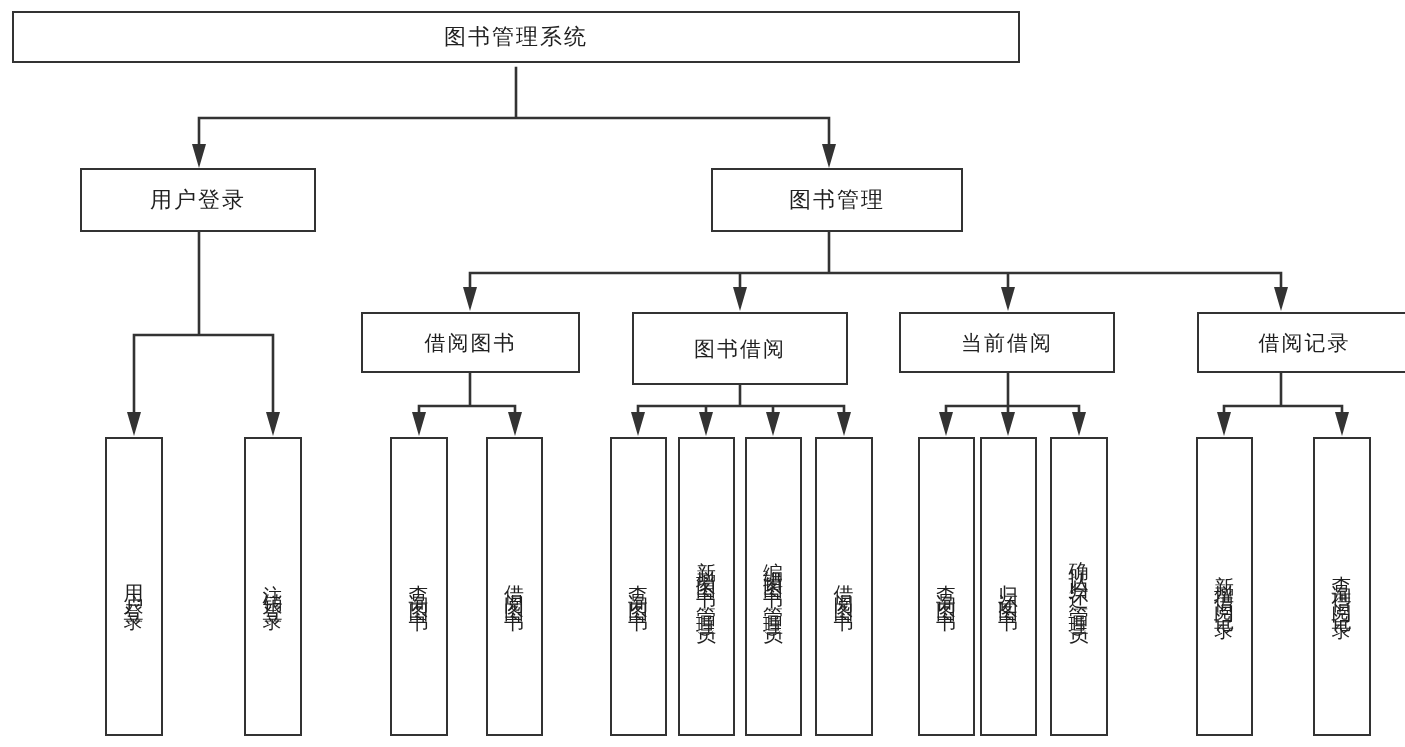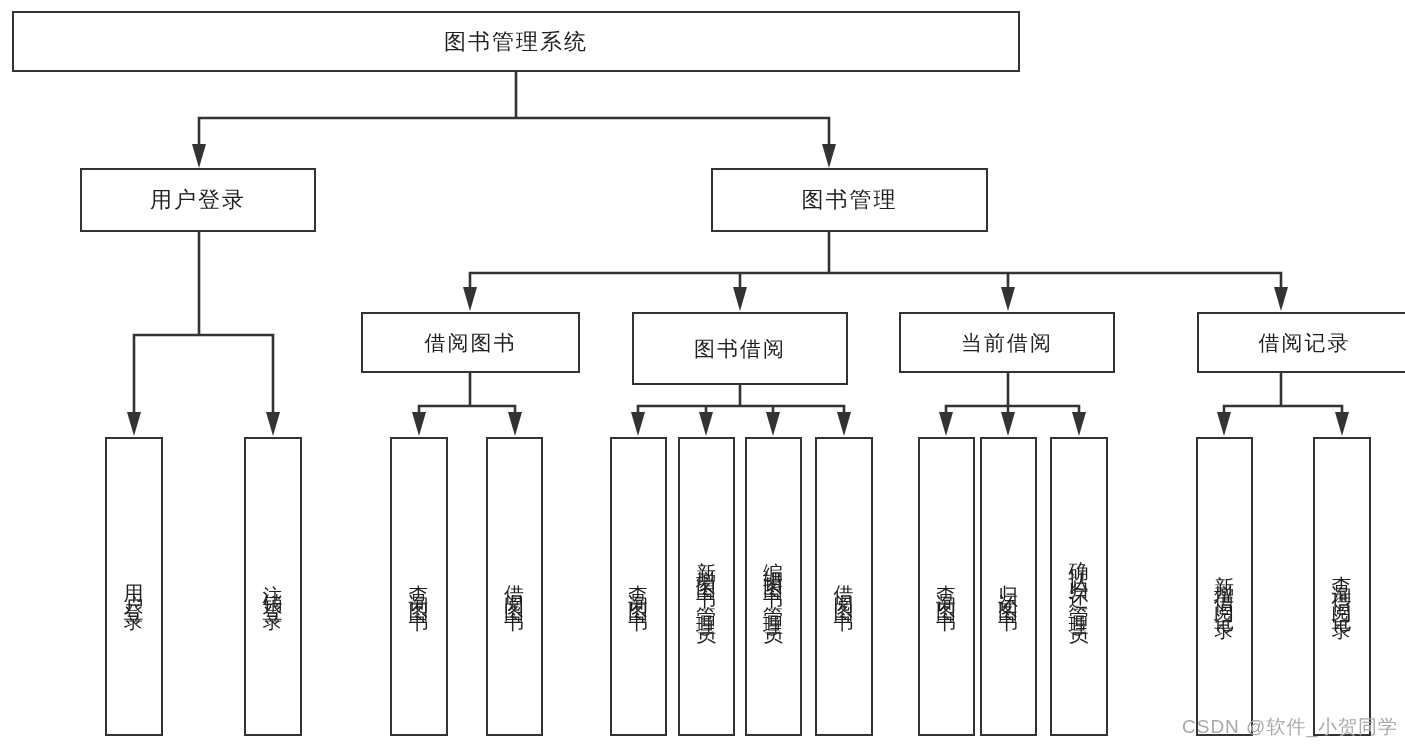--- a/index.html
+++ b/index.html
@@ -92,28 +92,28 @@
       <polygon points="766,412 780,412 773,436"></polygon>
       <polygon points="837,412 851,412 844,436"></polygon>
       <polygon points="939,412 953,412 946,436"></polygon>
       <polygon points="1001,412 1015,412 1008,436"></polygon>
       <polygon points="1072,412 1086,412 1079,436"></polygon>
       <polygon points="1217,412 1231,412 1224,436"></polygon>
       <polygon points="1335,412 1349,412 1342,436"></polygon>
     </g>
   </svg>
 
-  <div class="node h" style="left:12px; top:11px; width:1008px; height:61px;">
+  <div class="node h" style="left:12px; top:11px; width:1008px; height:52px;">
     <span class="label">图书管理系统</span>
   </div>
 
   <div class="node h" style="left:80px; top:168px; width:236px; height:64px;">
     <span class="label">用户登录</span>
   </div>
-  <div class="node h" style="left:711px; top:168px; width:277px; height:64px;">
+  <div class="node h" style="left:711px; top:168px; width:252px; height:64px;">
     <span class="label">图书管理</span>
   </div>
 
   <div class="node h lv3" style="left:361px; top:312px; width:219px; height:61px;">
     <span class="label">借阅图书</span>
   </div>
   <div class="node h lv3" style="left:632px; top:312px; width:216px; height:73px;">
     <span class="label">图书借阅</span>
   </div>
   <div class="node h lv3" style="left:899px; top:312px; width:216px; height:61px;">
@@ -160,15 +160,14 @@
     <span class="label">确认归还（管理员）</span>
   </div>
 
   <div class="node v" style="left:1196px; top:437px; width:57px; height:299px;">
     <span class="label">新增借阅记录</span>
   </div>
   <div class="node v" style="left:1313px; top:437px; width:58px; height:299px;">
     <span class="label">查询借阅记录</span>
   </div>
 
-  <div class="watermark">CSDN @软件_小贺同学</div>
 
 </div>
 
 </body></html>

